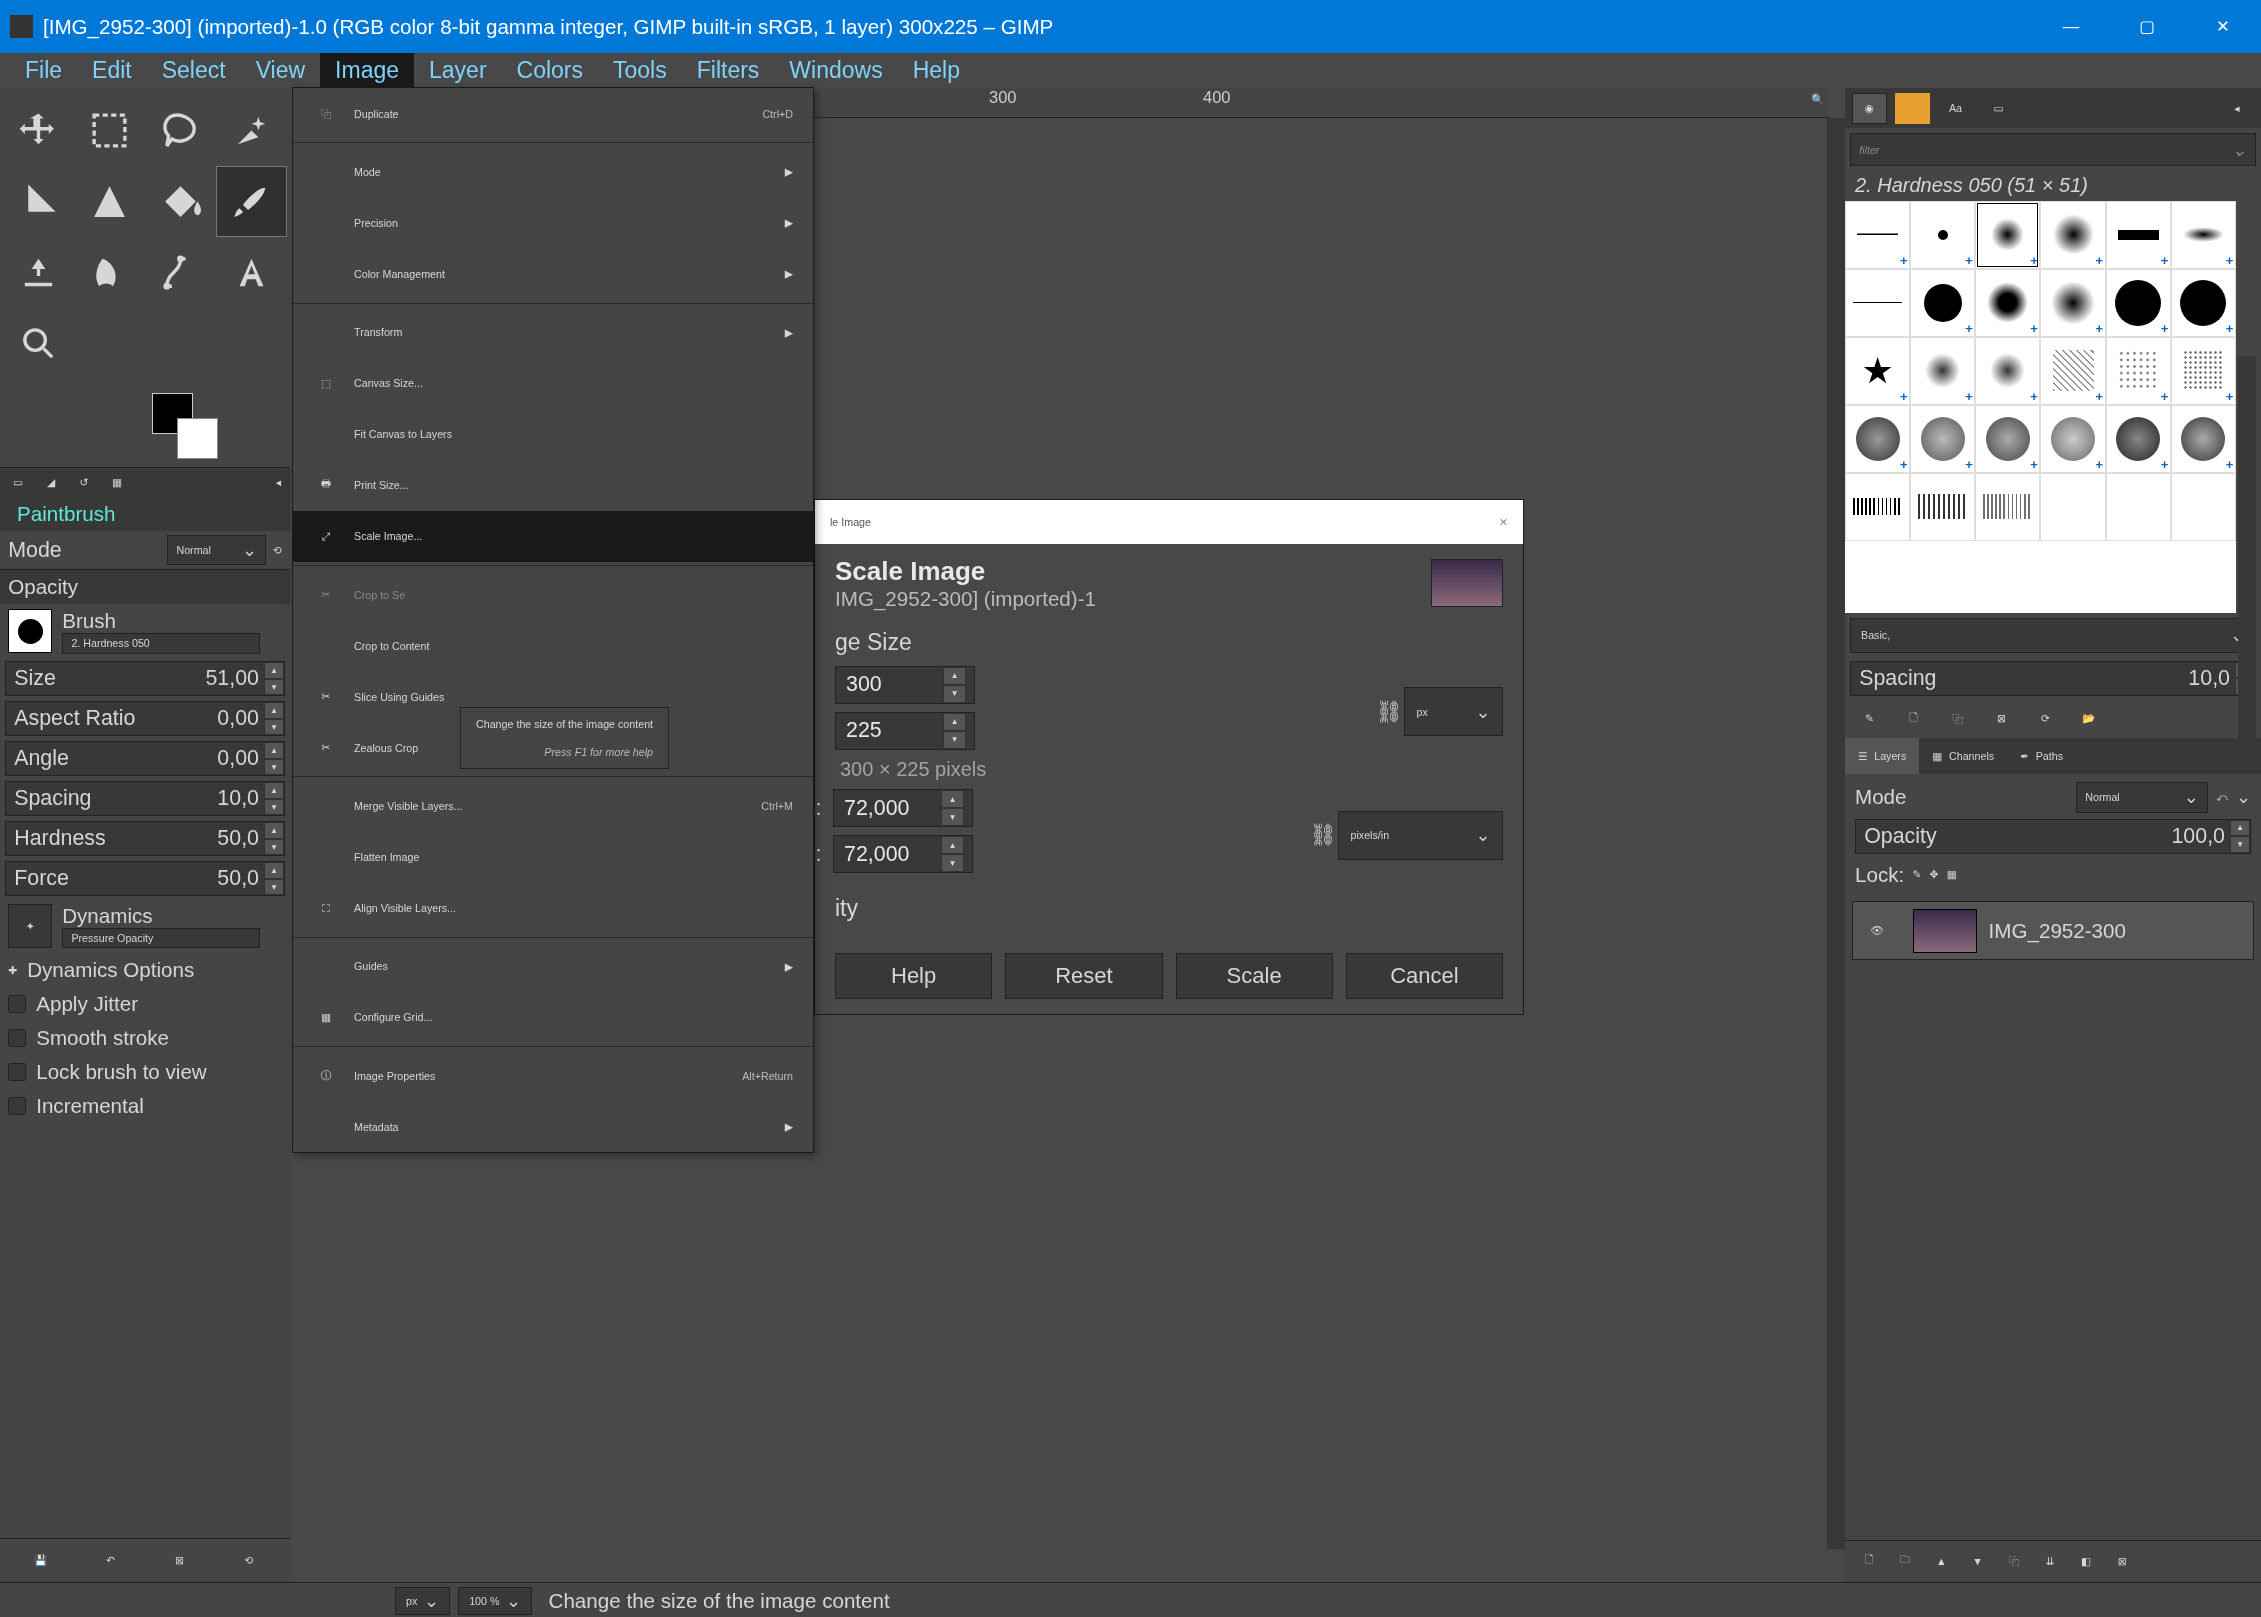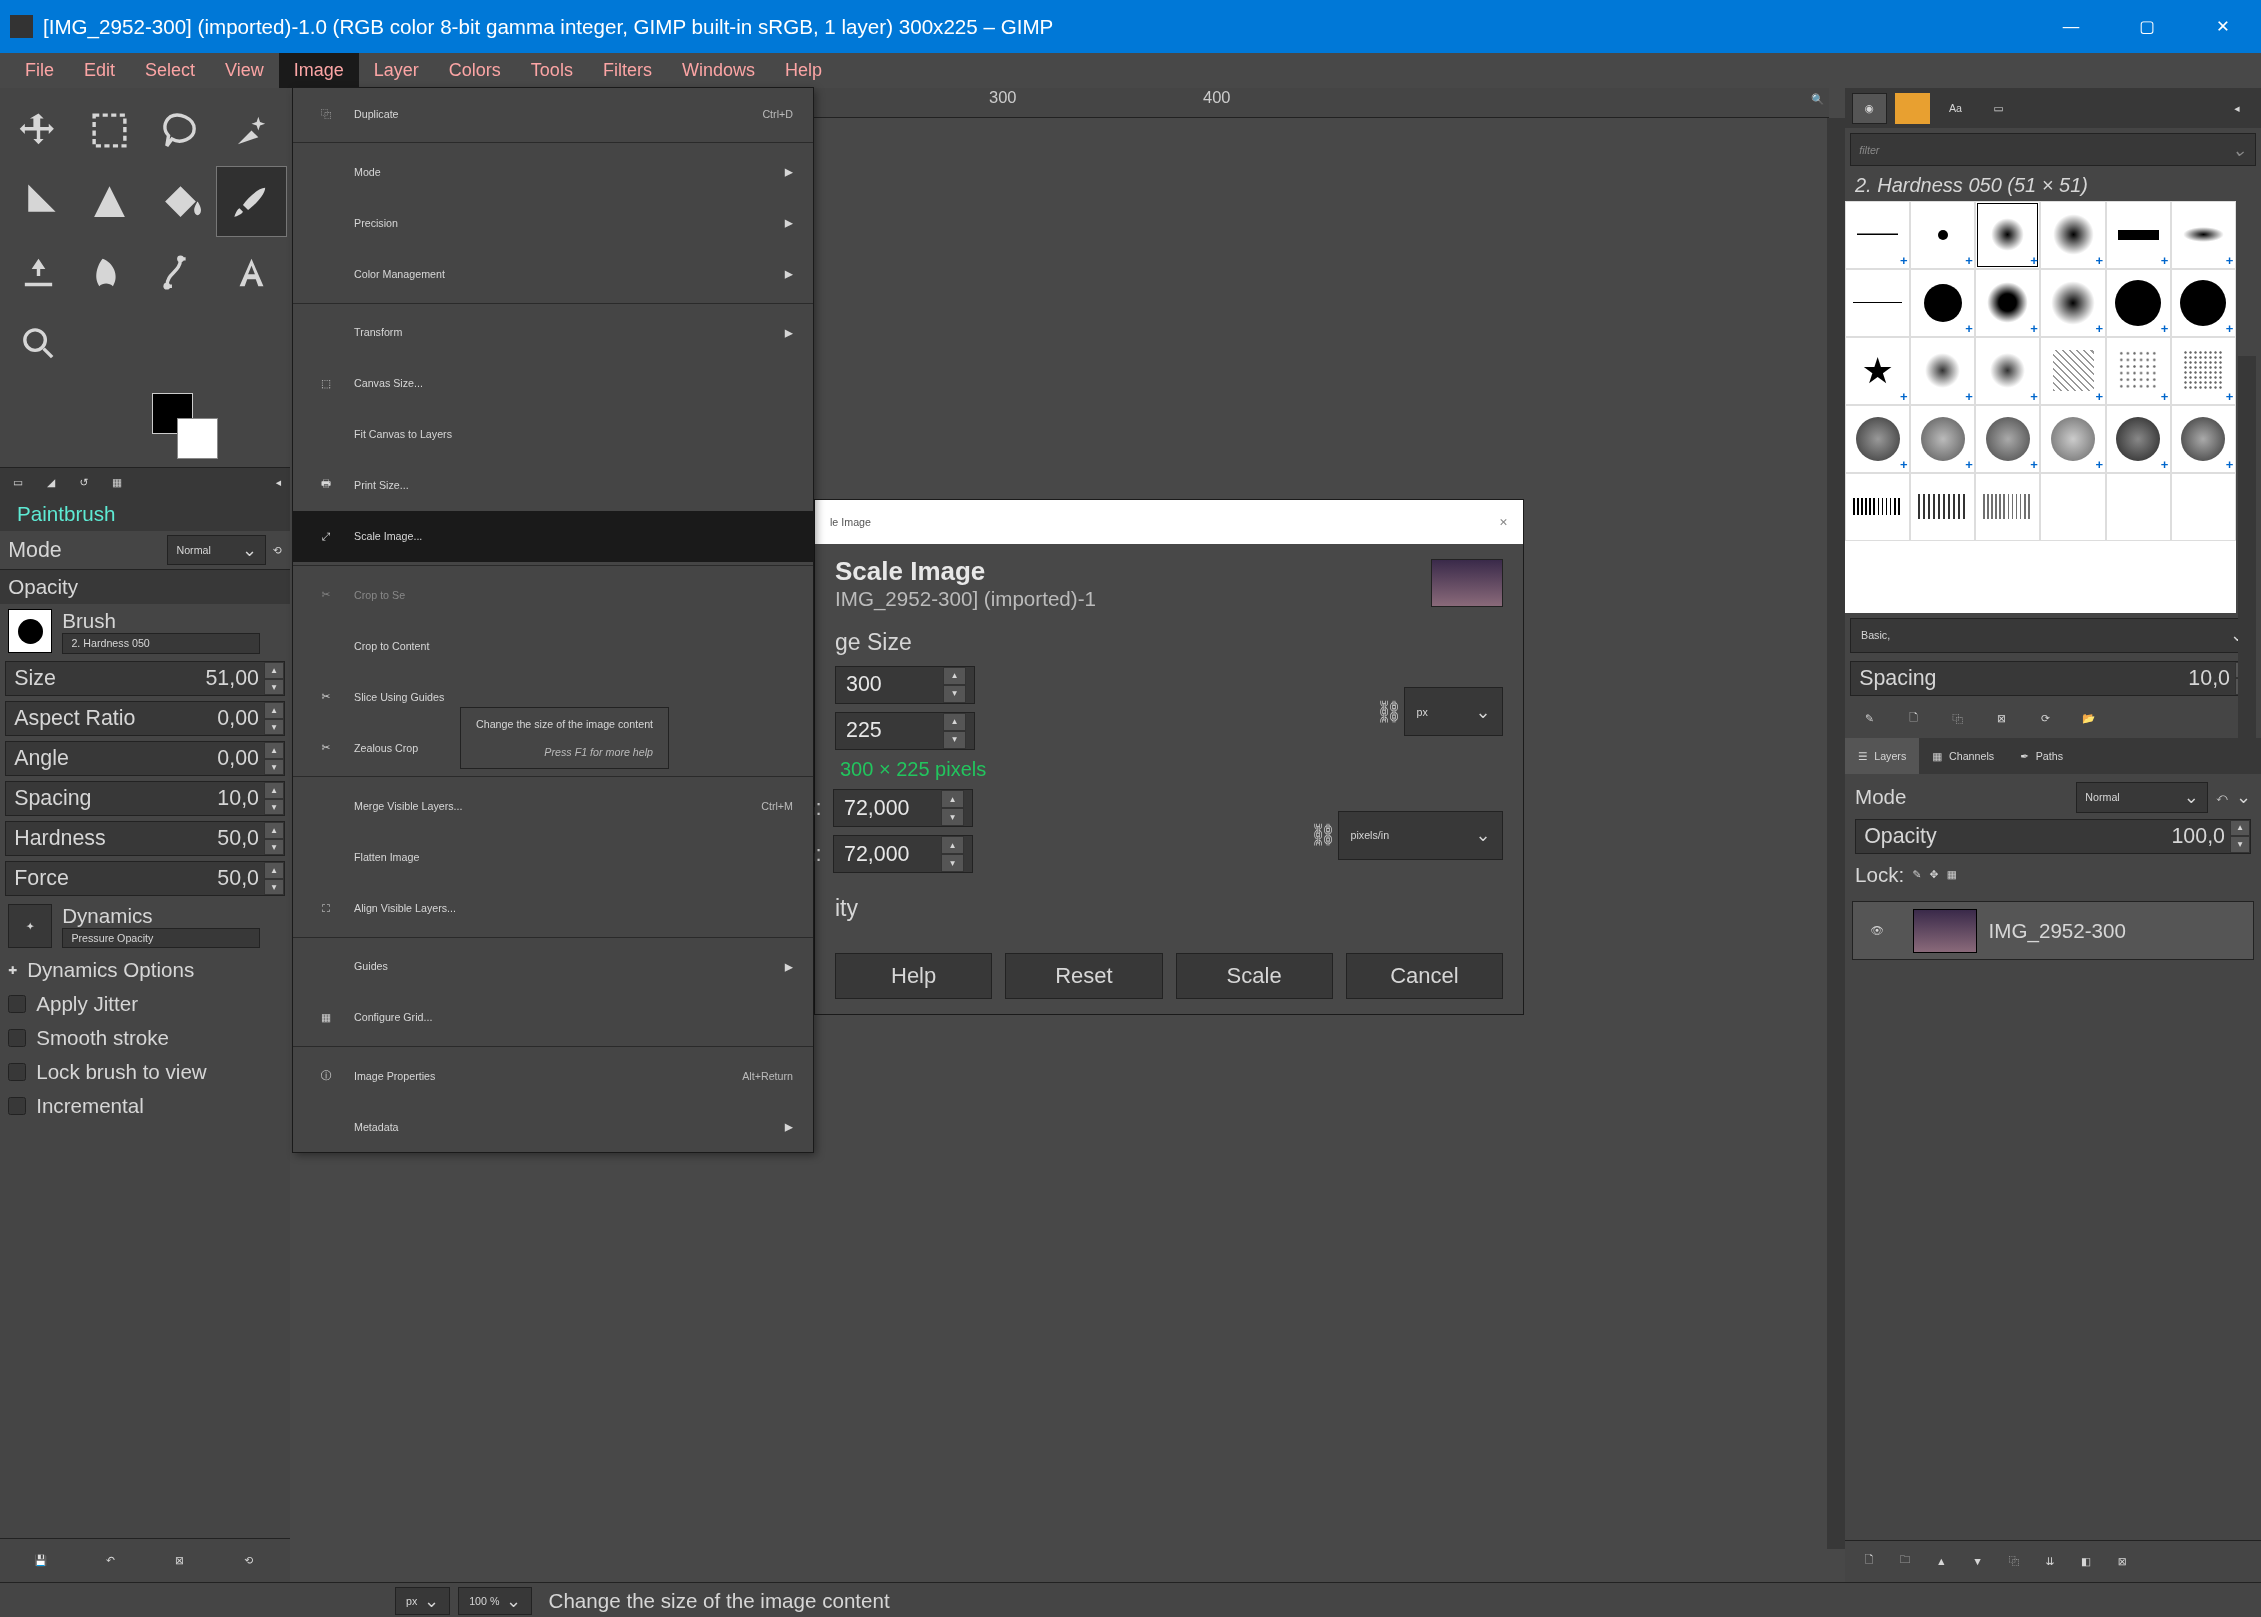--- a/index.html
+++ b/index.html
@@ -6,21 +6,21 @@
 body { background: #484848; color: #d6d6d6; width: 2261px; height: 1617px; overflow: hidden; position: relative; }
 
 
 .titlebar { background: #0078d7; height: 53px; display: flex; align-items: center; padding-left: 10px; }
 .titlebar-icon { width: 23px; height: 23px; background: #333; margin-right: 10px; }
 .titlebar-text { color: #fff; font-size: 20.6px; flex: 1; }
 .titlebar-ctrl { width: 76px; height: 53px; display: flex; align-items: center; justify-content: center; color: #fff; font-size: 16.5px; }
 
 
 .menubar { background: #484848; height: 35px; display: flex; align-items: stretch; padding-left: 10px; }
-.menu-item { padding: 0 15px; display: flex; align-items: center; color: #fca5a5; font-size: 18px; }
+.menu-item { padding: 0 15px; display: flex; align-items: center; color: #7dd3fc; font-size: 23px; }
 .menu-item.active { background: #1a1a1a; }
 
 
 .main { display: flex; height: calc(100% - 87px - 36px); }
 .left-panel { width: 290px; background: #454545; display: flex; flex-direction: column; }
 .canvas-area { flex: 1; background: #484848; position: relative; }
 .right-panel { width: 416px; background: #454545; display: flex; flex-direction: column; }
 
 
 .toolbox { padding: 6.6px 3.3px; display: grid; grid-template-columns: repeat(4, 1fr); gap: 0; }
@@ -84,21 +84,21 @@
 .dlg-section { padding: 6.6px 20px; }
 .dlg-section-title { font-size: 23px; font-weight: normal; margin-bottom: 10px; }
 .dlg-field-row { display: flex; align-items: center; margin-bottom: 8.2px; gap: 11.5px; }
 .dlg-field-label { width: 173px; text-align: right; font-size: 22px; }
 .dlg-spin { background: #383838; border: 0.8px solid #222; width: 140px; height: 38px; display: flex; align-items: center; }
 .dlg-spin input { background: transparent; border: none; color: #e8e8e8; padding: 0 10px; font-size: 21.4px; width: 107px;}
 .dlg-spin .ud { width: 23px; display:flex;flex-direction:column;}
 .dlg-spin .ud span { height:18px;display:flex;align-items:center;justify-content:center;font-size:8.2px;background:#555;border:0.8px solid #333;}
 .dlg-unit { background: #383838; border: 0.8px solid #222; width: 99px; height: 49px; display: flex; align-items: center; justify-content: space-between; padding: 0 11.5px; font-size: 21.4px; }
 .dlg-link { width: 30px; height: 82px; display:flex;align-items:center;justify-content:center; font-size:21.4px;}
-.dlg-note { font-size: 20px; color: #22c55e; margin-left: 185px; margin-bottom: 8.2px;}
+.dlg-note { font-size: 20px; color: #a3a3a3; margin-left: 185px; margin-bottom: 8.2px;}
 .dlg-combo { background: #383838; border:0.8px solid #222; flex:1; height:46px; display:flex;align-items:center;justify-content:space-between;padding:0 15px;font-size:22px;}
 .dlg-buttons { display: flex; gap: 13px; padding: 15px 20px; }
 .dlg-btn { flex: 1; background: #383838; border: 0.8px solid #222; height: 46px; display: flex; align-items: center; justify-content: center; font-size: 22px; }
 
 
 .ruler-h { position:absolute; top:0; left:40px; right:16.5px; height:30px; background:#454545; border-bottom:0.8px solid #222;}
 .ruler-h .tick { position:absolute; top:0; font-size:16.5px; color:#ccc;}
 .canvas-scroll { position:absolute; right:0; top:30px; bottom:33px; width:18px; background:#383838;}
 
 

